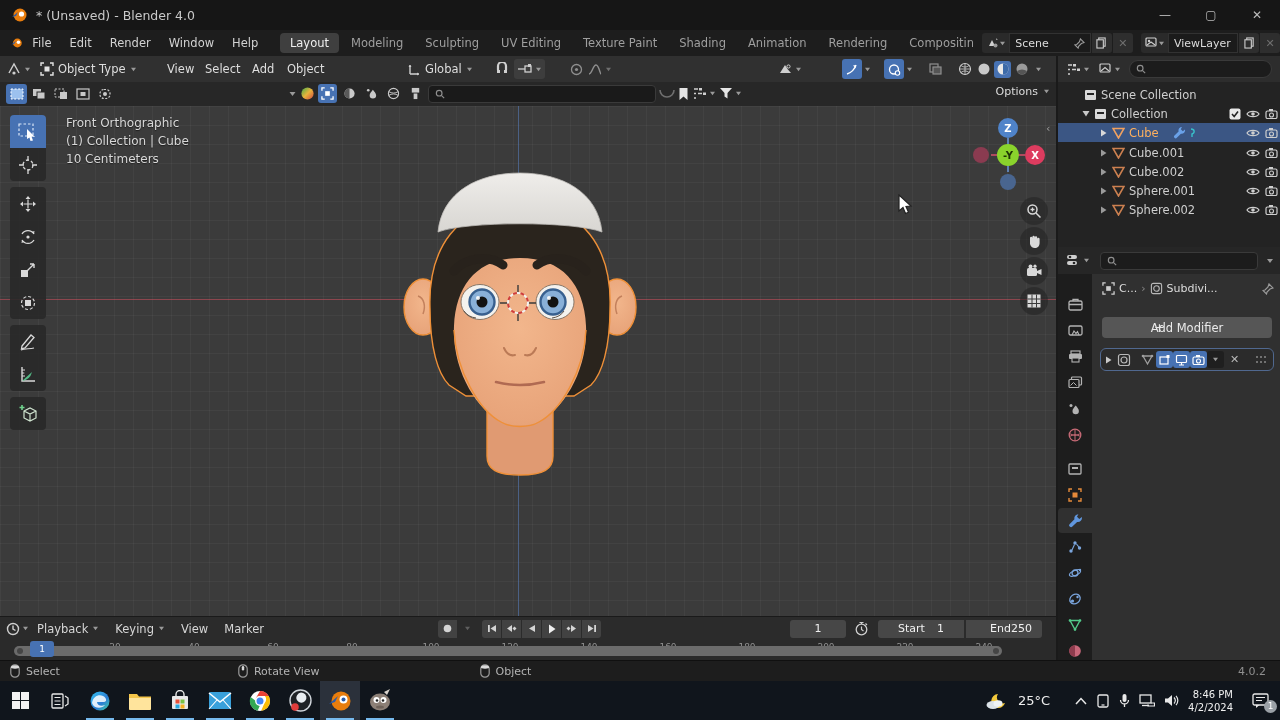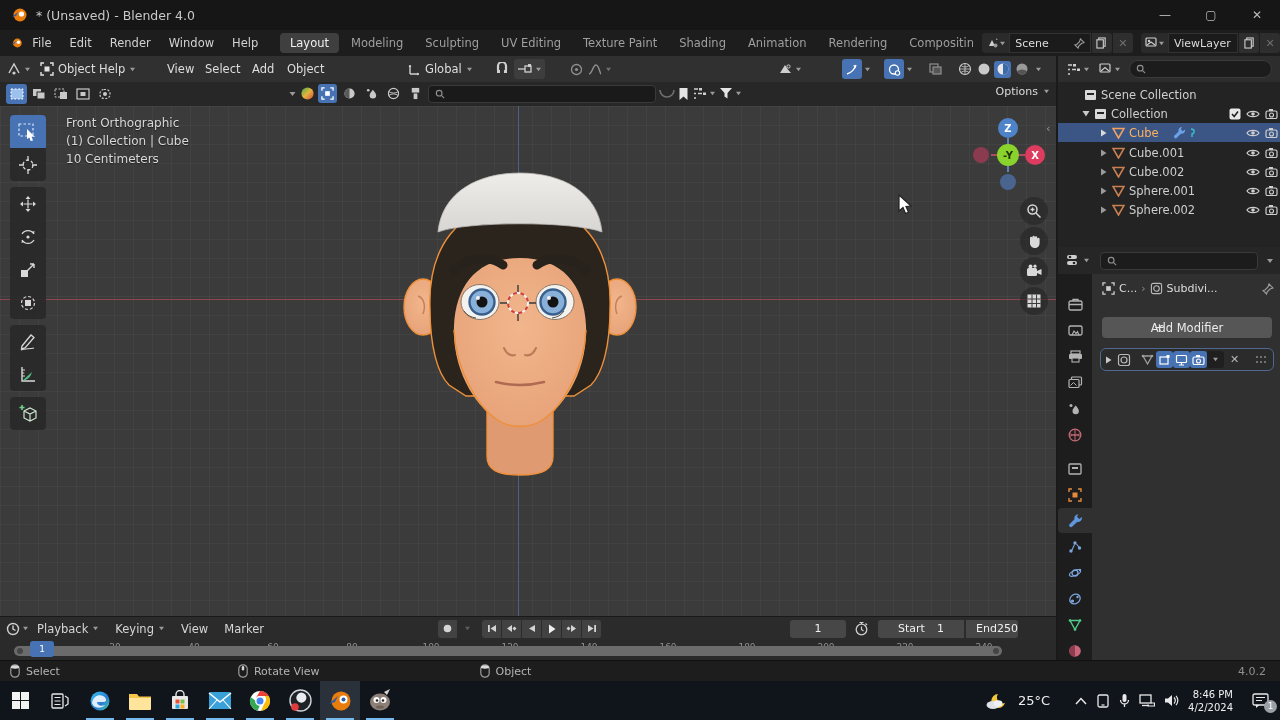--- a/index.html
+++ b/index.html
@@ -198,21 +198,21 @@
         </svg>
       <svg width="7" height="5" viewBox="0 0 8 6" style="margin-left:2px">
           <path d="M1 1l3 4 3-4z" fill="#9a9a9a"></path>
         </svg>
     </div>
     <div class="hdritem" style="left:40px">
       <svg width="14" height="14" viewBox="0 0 14 14">
           <path d="M1 4 V1 H4 M10 1 H13 V4 M13 10 V13 H10 M4 13 H1 V10" fill="none" stroke="#e4e4e4" stroke-width="1.4"></path>
           <rect x="4.5" y="4.5" width="5" height="5" fill="#e4e4e4"></rect>
         </svg>
-      <span style="margin:0 4px">Object Help</span>
+      <span style="margin:0 4px">Object Type</span>
       <svg width="7" height="5" viewBox="0 0 8 6">
           <path d="M1 1l3 4 3-4z" fill="#9a9a9a"></path>
         </svg>
     </div>
     <span class="hdritem menuitem" style="left:158px">View</span>
     <span class="hdritem menuitem" style="left:196px">Select</span>
     <span class="hdritem menuitem" style="left:243px">Add</span>
     <span class="hdritem menuitem" style="left:278px">Object</span>
 
     <div class="hdritem" style="left:408px">
@@ -1060,21 +1060,21 @@
       <svg width="15" height="15" viewBox="0 0 15 15">
           <circle cx="7.5" cy="8.5" r="5.3" fill="none" stroke="#cfcfcf" stroke-width="1.3"></circle>
           <path d="M7.5 5.5 V8.5 L9.5 10" stroke="#cfcfcf" stroke-width="1.2" fill="none"></path>
           <path d="M5.5 1.5 h4 M7.5 1.5 V3 M11.5 2.5 l1.5 1.5" stroke="#cfcfcf" stroke-width="1.2"></path>
         </svg>
     </span>
     <div class="tlfield" style="position:absolute;left:878px;width:86px;border-radius:3px 0 0 3px;justify-content:space-between;padding:0 20px">
       <span>Start</span>
       <span>1</span>
     </div>
-    <div class="tlfield" style="position:absolute;left:966px;width:52px;border-radius:0 3px 3px 0;justify-content:space-between;padding:8px 10px">
+    <div class="tlfield" style="position:absolute;left:966px;width:76px;border-radius:0 3px 3px 0;justify-content:flex-end;padding:8px 10px">
       <span>End</span>
       <span>250</span>
     </div>
   </div>
 
   <div class="abs ruler">
     <span class="tick" style="left:115px">20</span>
     <span class="tick" style="left:194px">40</span>
     <span class="tick" style="left:273px">60</span>
     <span class="tick" style="left:352px">80</span>

